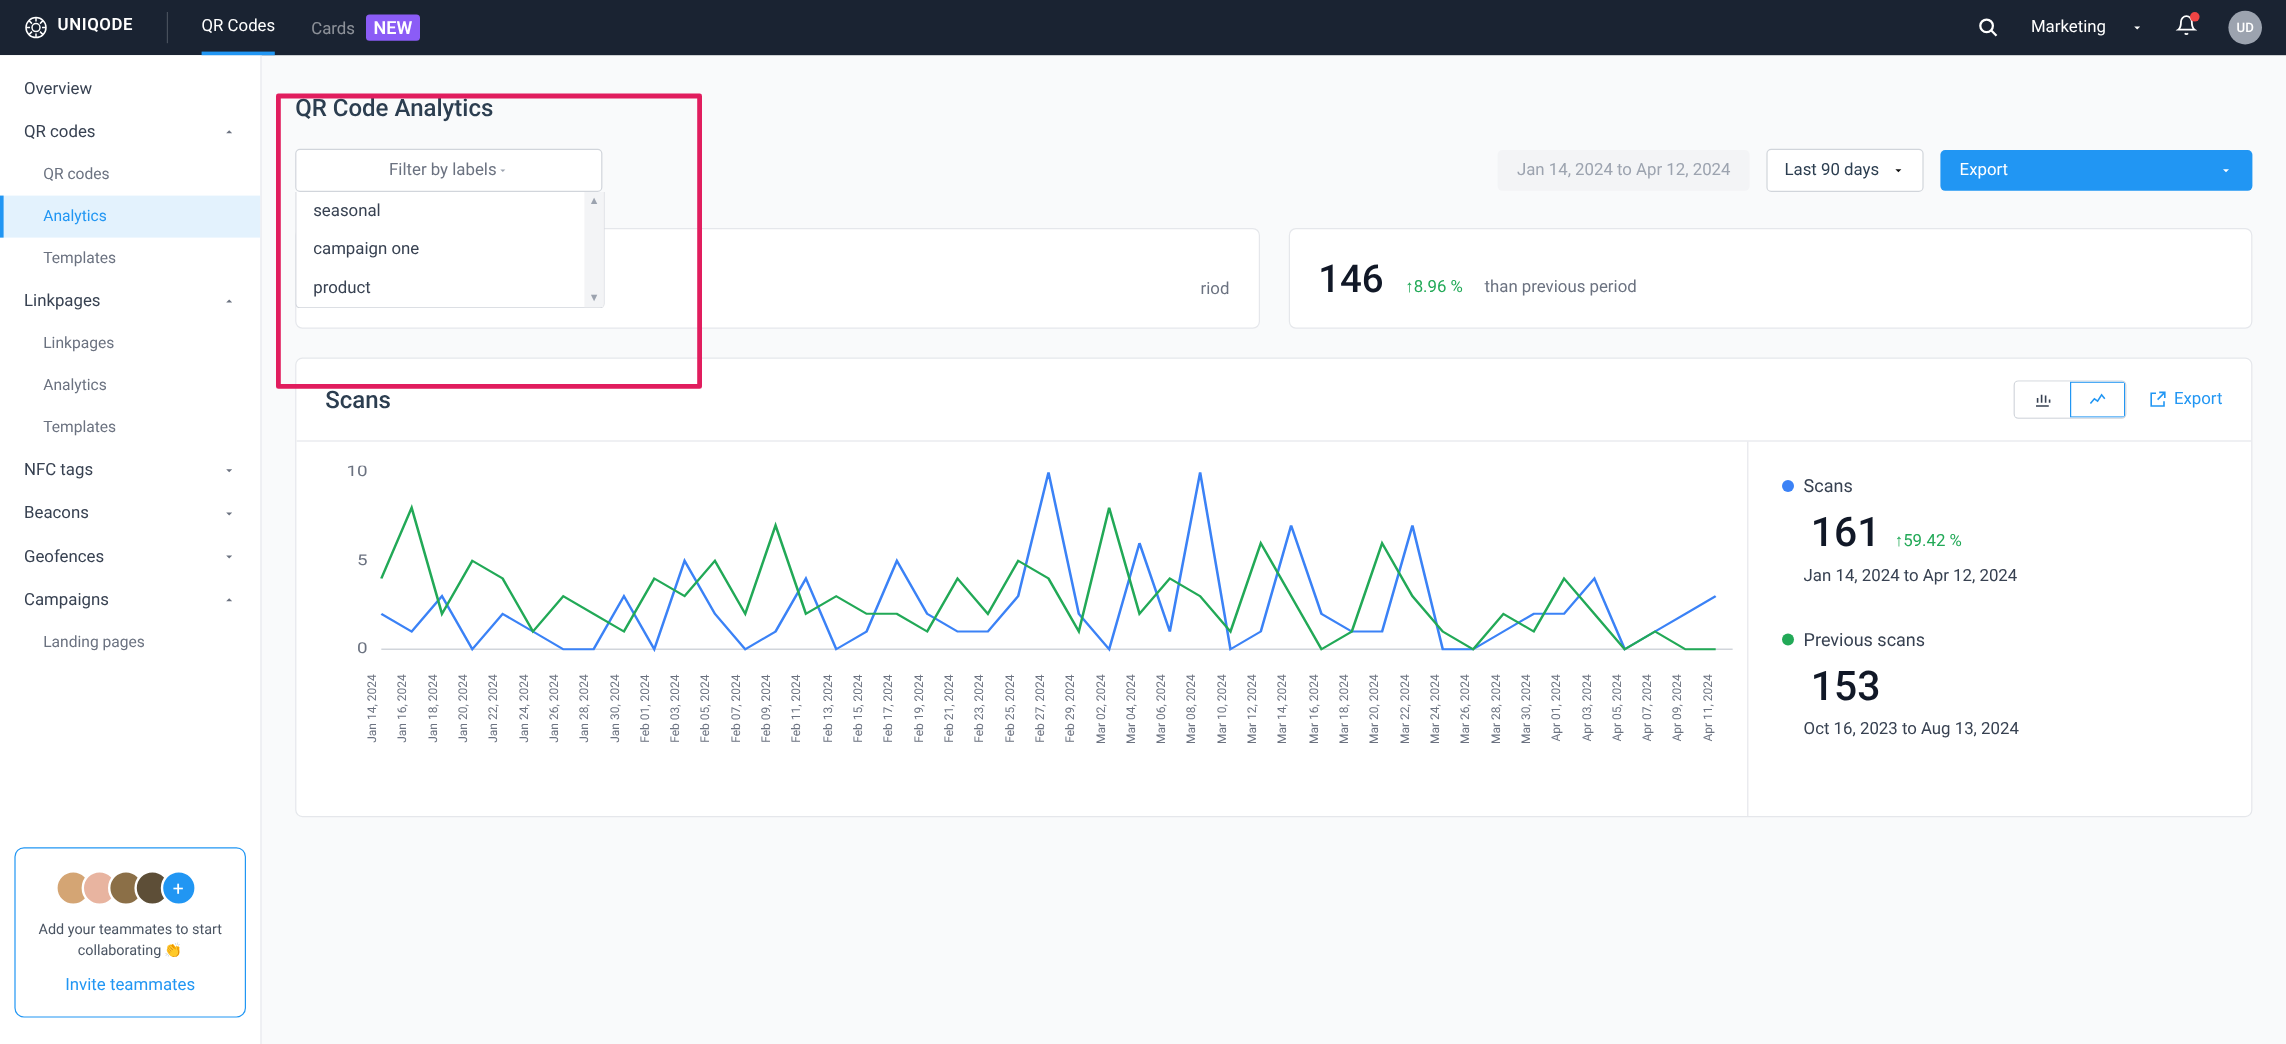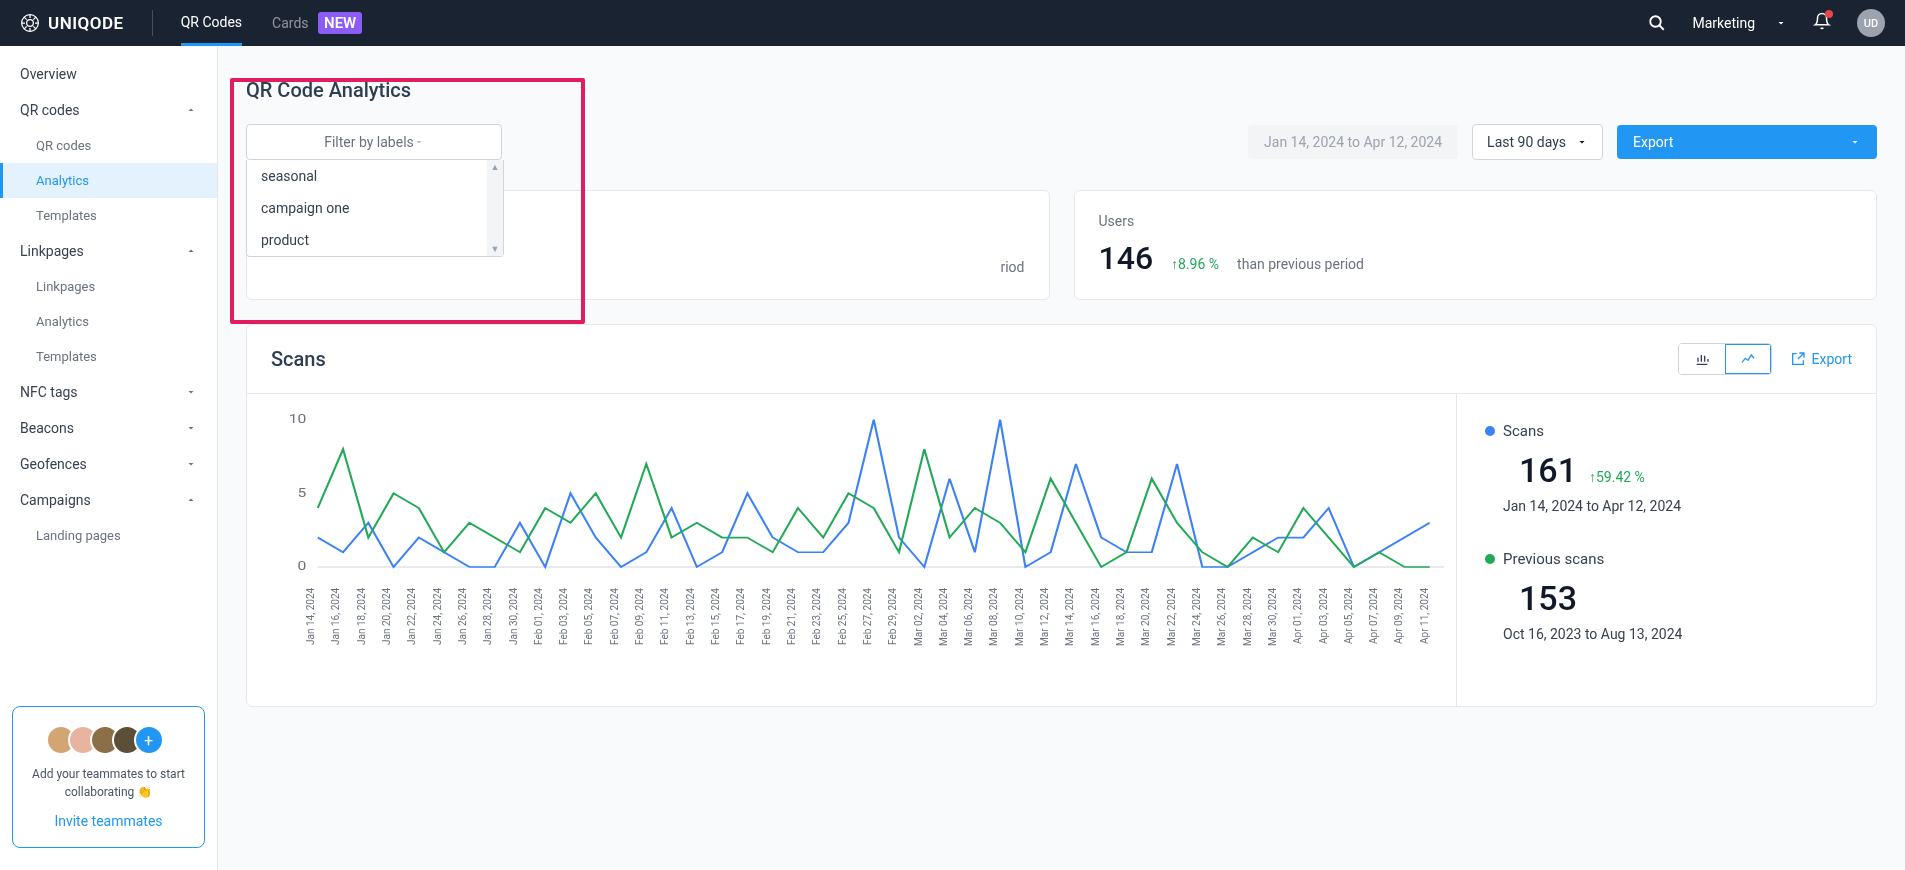--- a/index.html
+++ b/index.html
@@ -10,21 +10,21 @@
     --blue:#2196f3;
     --green:#22a957;
     --sidebar-hover:#e3f2fd;
     --highlight:#e11d5e;
   }
   *{box-sizing:border-box;margin:0;padding:0;font-family:-apple-system,BlinkMacSystemFont,"Segoe UI",Roboto,sans-serif}
   body{background:#f9fafb;color:var(--text);width:1905px;height:870px;overflow:hidden}
   
   
   .topbar{background:var(--navy);height:46px;display:flex;align-items:center;padding:0 20px;color:#fff}
-  .brand{display:flex;align-items:flex-start;gap:8px;font-weight:600;font-size:17px;letter-spacing:.5px}
+  .brand{display:flex;align-items:flex-start;gap:8px;font-weight:600;font-size:14px;letter-spacing:.5px}
   .brand-icon{width:20px;height:20px}
   .divider{width:1px;height:26px;background:rgba(255,255,255,.2);margin:0 28px}
   .topnav{display:flex;gap:30px;align-items:center}
   .topnav-item{color:#fff;font-size:14px;padding:13px 0;position:relative;cursor:pointer}
   .topnav-item.active{border-bottom:3px solid var(--blue)}
   .topnav-item.muted{color:rgba(255,255,255,.5)}
   .new-badge{background:#8b5cf6;color:#fff;font-size:15px;padding:2px 6px;border-radius:3px;margin-left:6px;font-weight:600}
   .top-right{margin-left:auto;display:flex;align-items:center;gap:26px}
   .top-right .icon{width:18px;height:18px;cursor:pointer}
   .account-switch{display:flex;align-items:center;gap:20px;cursor:pointer;font-size:14px}
@@ -83,21 +83,21 @@
   .chart-export{color:var(--blue);font-size:14px;display:flex;align-items:center;gap:6px;cursor:pointer}
   
   .chart-body{display:flex}
   .chart-plot{flex:1;padding:20px 12px 8px 28px}
   .chart-side{width:420px;border-left:1px solid var(--light-border);padding:28px 28px}
   .legend-block{margin-bottom:36px}
   .legend-row{display:flex;align-items:center;gap:8px;font-size:15px;color:#374151;margin-bottom:10px}
   .legend-dot{width:10px;height:10px;border-radius:50%}
   .legend-dot.blue{background:#3b82f6}
   .legend-dot.green{background:#22a957}
-  .legend-value{font-size:34px;font-weight:500;color:#111827;margin-left:34px}
+  .legend-value{font-size:34px;font-weight:500;color:#111827;margin-left:24px}
   .legend-delta{color:var(--green);font-size:14px;margin-left:12px}
   .legend-sub{font-size:14px;color:#374151;margin-left:18px;margin-top:8px}
   
   .plot-svg{width:100%;height:170px}
   .x-labels{display:flex;padding-left:30px}
   .x-label{font-size:10px;color:#6b7280;writing-mode:vertical-rl;transform:rotate(180deg);flex:1;text-align:right;white-space:nowrap;height:70px}
 </style>
 </head>
 <body>
 
@@ -238,21 +238,20 @@
           </svg>
       </button>
     </div>
 
     <div class="stat-cards">
       <div class="stat-card" style="position:relative">
 
         <div style="position:absolute;right:24px;bottom:24px;color:#6b7280;font-size:14px">riod</div>
       </div>
       <div class="stat-card">
-        <div class="stat-label">Users</div>
         <div class="stat-row">
           <div class="stat-value">146</div>
           <div class="stat-delta">↑8.96 %</div>
           <div class="stat-suffix">than previous period</div>
         </div>
       </div>
     </div>
 
     <div class="chart-card">
       <div class="chart-header">

